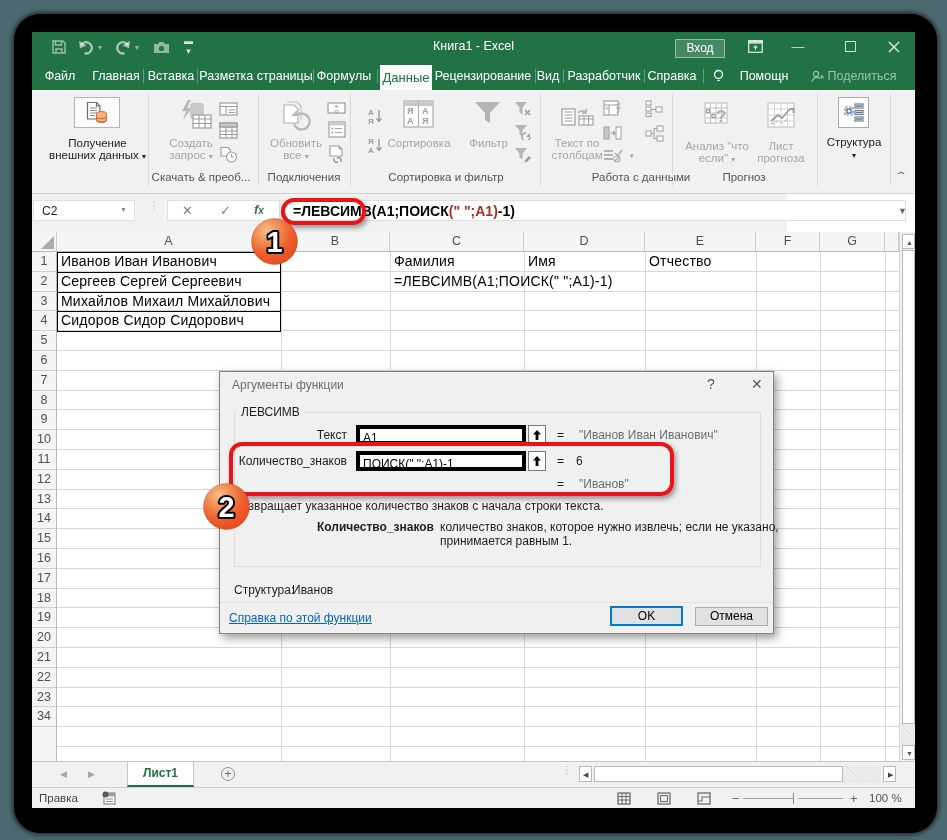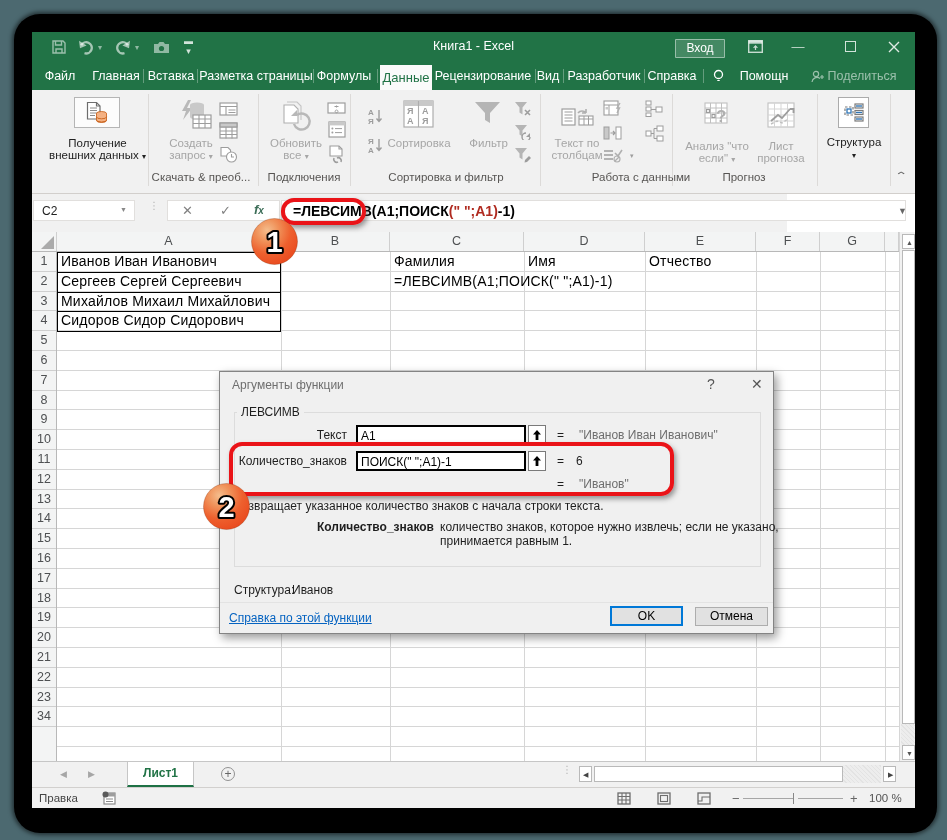--- a/index.html
+++ b/index.html
@@ -48,21 +48,21 @@
 
   
   .vscroll { position:absolute; left:867px; top:200px; width:16px; height:529px; background:#f1f1f1; border-left:1px solid #d6d6d6; }
   .tabstrip { position:absolute; left:0; top:729px; width:883px; height:26px; background:#f1f1f1; border-top:1px solid #c6c6c6; }
   .statusbar { position:absolute; left:0; top:755px; width:883px; height:21px; background:#f1f1f1; border-top:1px solid #d2d0ce; color:#444; font-size:11.5px; }
   .sbtn { position:absolute; background:#fff; border:1px solid #b9b9b9; }
   .hatch { background:repeating-linear-gradient(45deg, #ededed 0 2px, #e3e3e3 2px 3px); }
 
   
   .dlg { position:absolute; left:187px; top:339px; width:555px; height:263px; background:#f0f0f0; border:1px solid #848484; box-shadow:3px 4px 9px rgba(0,0,0,.4); font-size:12px; color:#1e1e1e; }
-  .dinput { position:absolute; height:20px; background:#fff; border:2px solid #000000; font-size:12px; line-height:18px; padding-left:3px; color:#000; white-space:nowrap; }
+  .dinput { position:absolute; height:20px; background:#fff; border:4px solid #000000; font-size:12px; line-height:18px; padding-left:3px; color:#000; white-space:nowrap; }
   .dbtnup { position:absolute; width:18px; height:20px; background:#fff; border:1px solid #7a7a7a; text-align:center; line-height:17px; font-size:13px; font-weight:bold; color:#000; }
   .dlbl { position:absolute; text-align:right; white-space:nowrap; }
   .gray { color:#6e6e6e; }
 
   
   .redrect { position:absolute; border:4px solid #ea1318; border-radius:13px; box-shadow:2px 3px 5px rgba(60,60,60,.5); z-index:40; }
   .badge { position:absolute; width:47px; height:47px; z-index:50; }
 </style>
 </head>
 <body>

